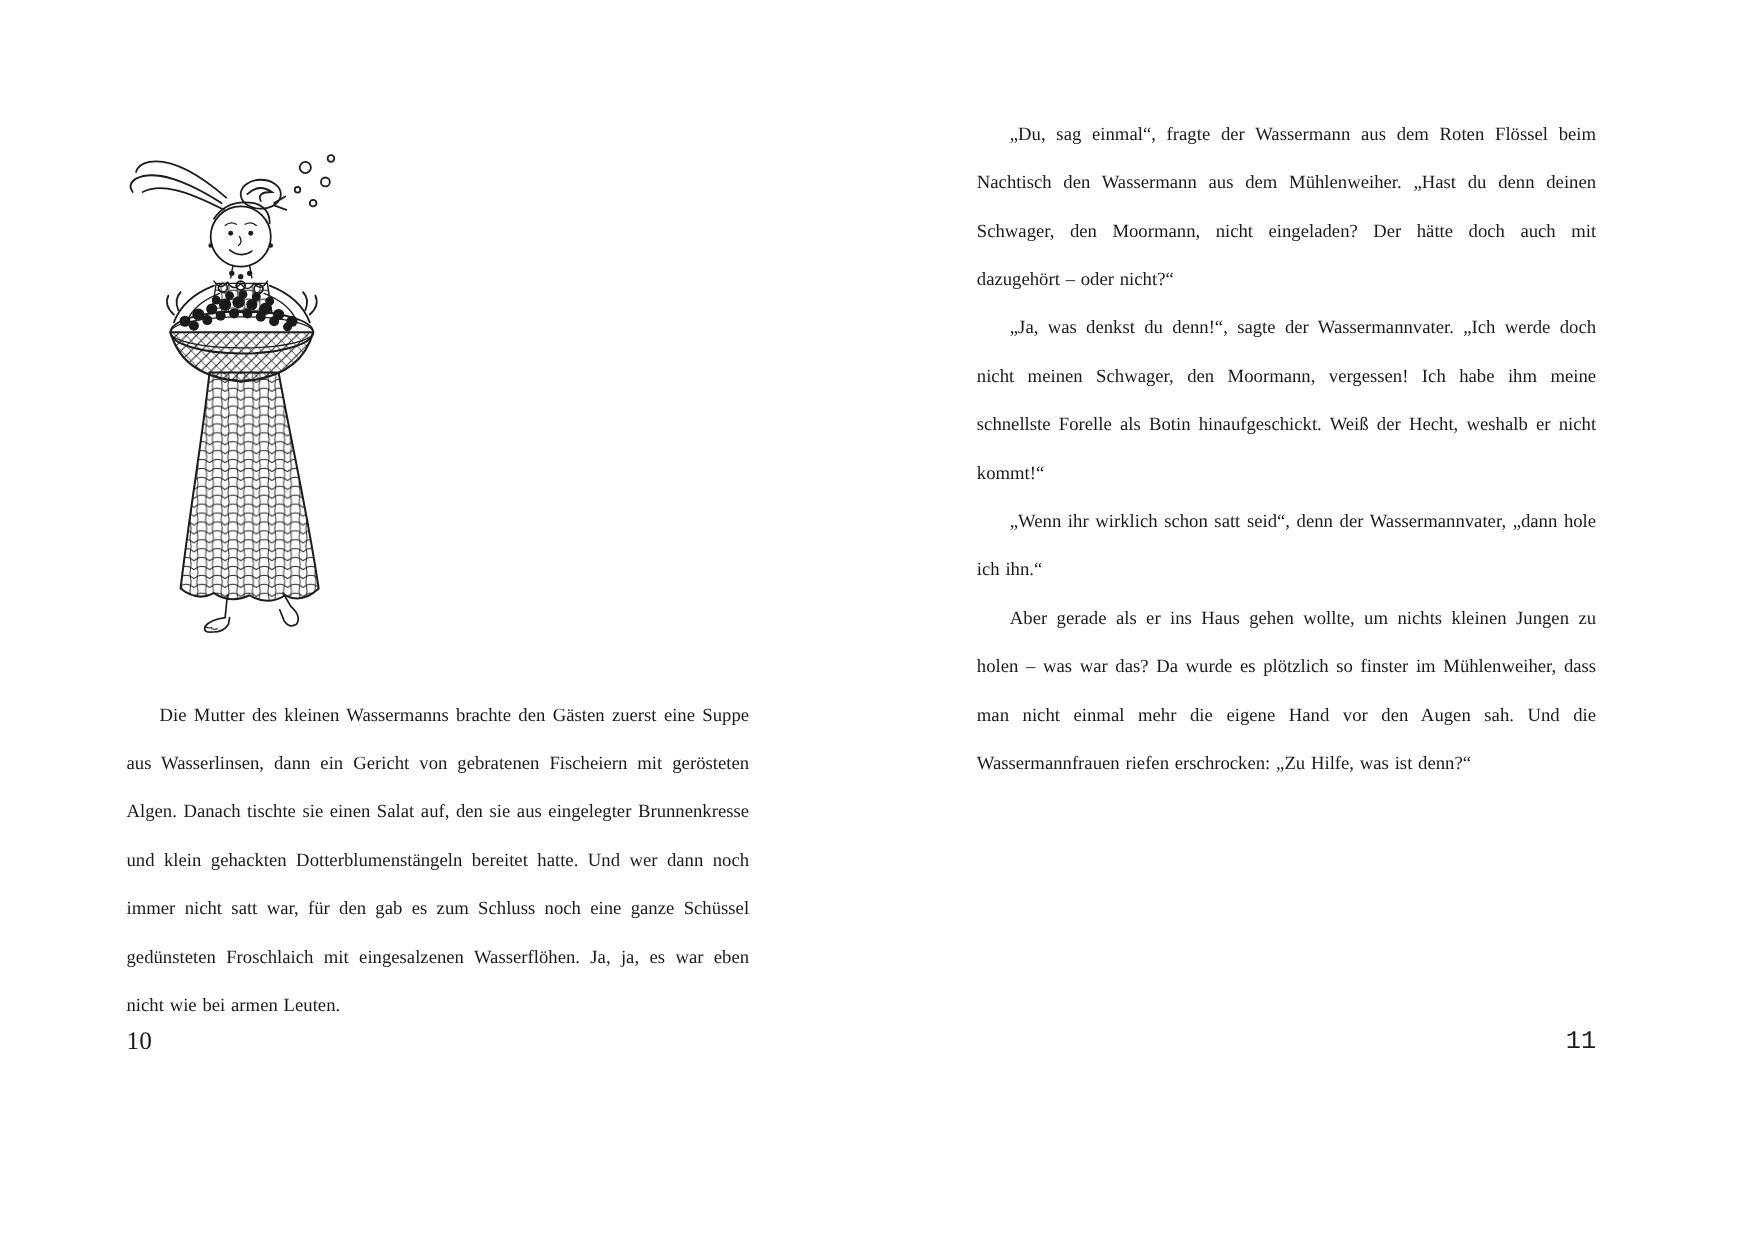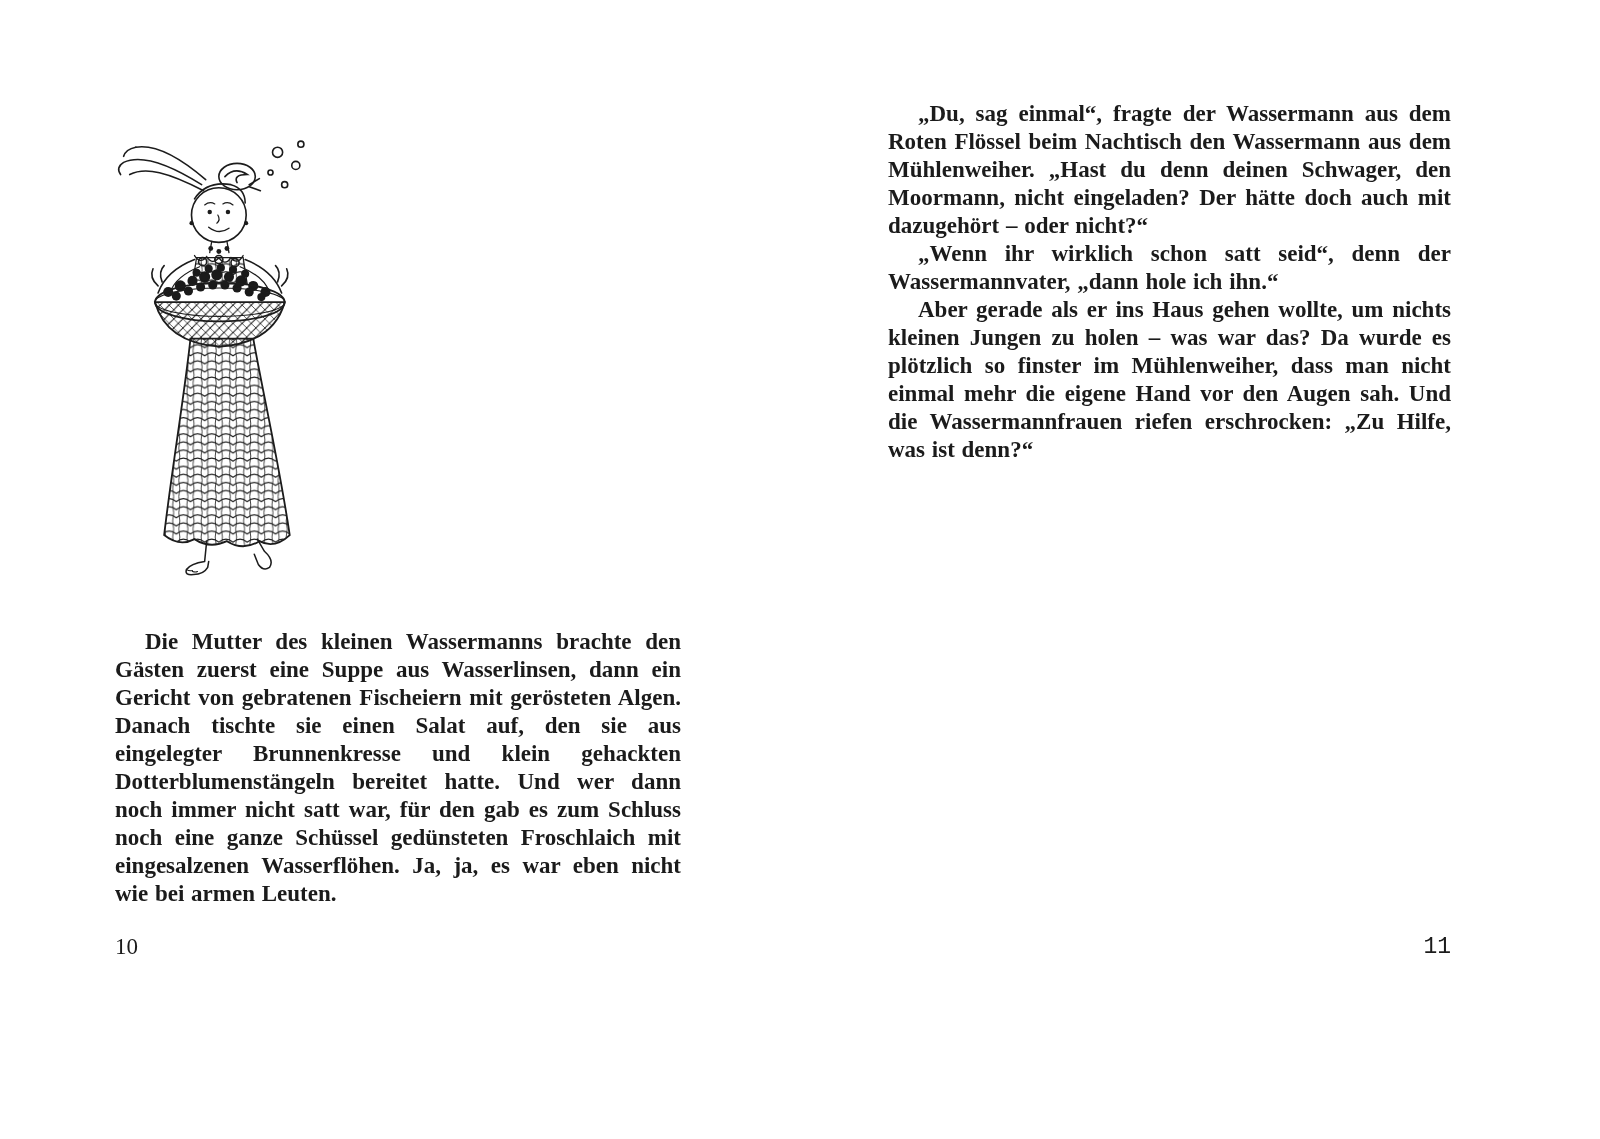--- a/index.html
+++ b/index.html
@@ -12,28 +12,27 @@
     height: 1139px;
     position: relative;
     overflow: hidden;
     font-family: "Liberation Serif", "DejaVu Serif", serif;
     color: #1b1b1b;
   }
   .spread { position: absolute; inset: 0; }
 
   .text-block p {
     margin: 0;
-    font-size: 23px;
-    line-height: 28px;
+    font-size: 17px;
+    line-height: 44px;
     text-align: justify;
     text-indent: 30px;
     hyphens: auto;
     -webkit-hyphens: auto;
     word-spacing: 1px;
-    font-weight: bold;
   }
 
   .left-text {
     position: absolute;
     left: 115px;
     top: 628px;
     width: 566px;
   }
 
   .right-text {
@@ -180,20 +179,21 @@
     <div class="text-block left-text">
       <p>Die Mutter des kleinen Wassermanns brachte den Gästen zuerst eine Suppe aus Wasserlinsen, dann ein Gericht von gebratenen Fischeiern mit gerösteten Algen. Danach tischte sie einen Salat auf, den sie aus eingelegter Brunnenkresse und klein gehackten Dotterblumenstängeln bereitet hatte. Und wer dann noch immer nicht satt war, für den gab es zum Schluss noch eine ganze Schüssel gedünsteten Froschlaich mit eingesalzenen Wasserflöhen. Ja, ja, es war eben nicht wie bei armen Leuten.</p>
     </div>
 
     <div class="page-number left">10</div>
   </section>
 
   <section>
     <div class="text-block right-text">
       <p>„Du, sag einmal“, fragte der Wassermann aus dem Roten Flössel beim Nachtisch den Wassermann aus dem Mühlenweiher. „Hast du denn deinen Schwager, den Moormann, nicht eingeladen? Der hätte doch auch mit dazugehört – oder nicht?“</p>
+      <p>„Ja, was denkst du denn!“, sagte der Wassermannvater. „Ich werde doch nicht meinen Schwager, den Moormann, vergessen! Ich habe ihm meine schnellste Forelle als Botin hinaufgeschickt. Weiß der Hecht, weshalb er nicht kommt!“</p>
       <p>„Wenn ihr wirklich schon satt seid“, denn der Wassermannvater, „dann hole ich ihn.“</p>
       <p>Aber gerade als er ins Haus gehen wollte, um nichts kleinen Jungen zu holen – was war das? Da wurde es plötzlich so finster im Mühlenweiher, dass man nicht einmal mehr die eigene Hand vor den Augen sah. Und die Wassermannfrauen riefen erschrocken: „Zu Hilfe, was ist denn?“</p>
     </div>
 
     <div class="page-number right">11</div>
   </section>
 
 </div>
 
 </body></html>

